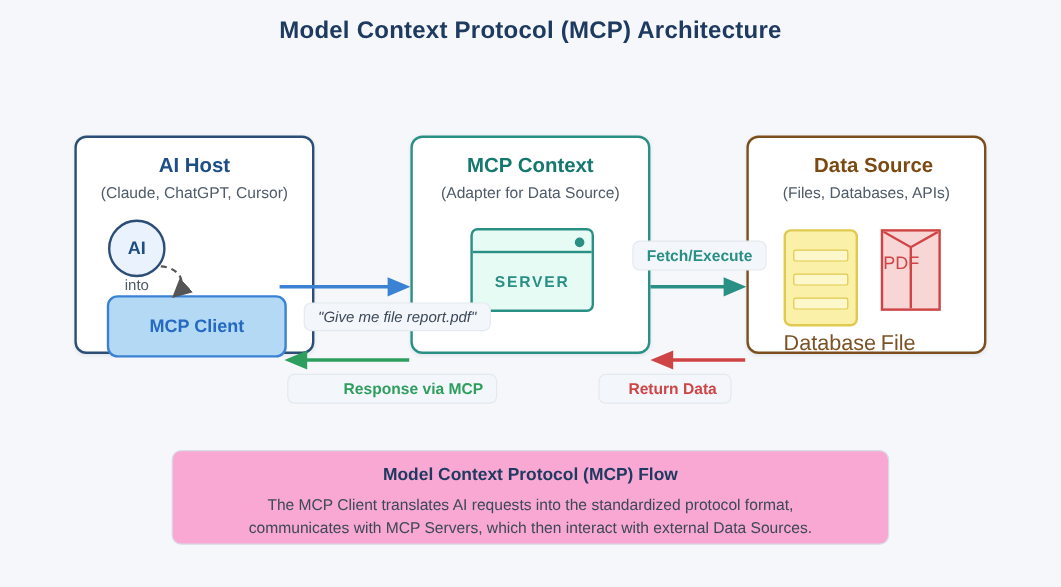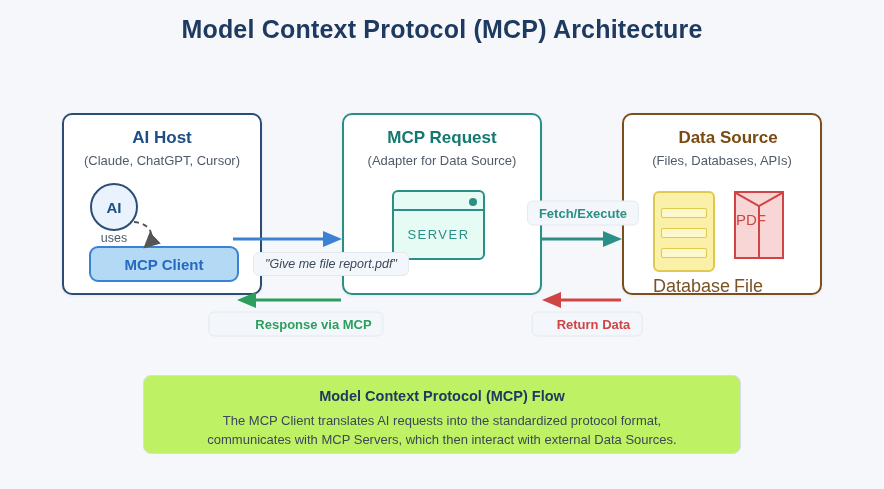--- a/index.html
+++ b/index.html
@@ -1,48 +1,48 @@
 <!DOCTYPE html>
 <html style="--bg: #f5f7fa; --ink: #1f3a60; --muted: #4f5b69; --navy: #2b4d76; --navy-title: #1d4e85; --blue: #3b82d4; --blue-fill: #b3d9f5; --blue-text: #2569c0; --blue-circle-fill: #eaf2fd; --teal: #2a8f85; --teal-title: #15786f; --teal-fill: #e6fbf4; --green: #2e9e5e; --red: #cf4545; --red-fill: #f8d6d6; --brown: #7d4e1d; --brown-title: #7a4a12; --brown-cap: #7a5226; --gold: #dfc94f; --gold-fill: #faf0a8; --gold-bar: #fdf8cc; --chip-bg: #f3f6fa; --chip-border: #e4e9f0; --gray-arrow: #555555; --footer-border: #d7dde6; --note-text: #3c4858;"><head>
 <meta charset="utf-8">
 <style>
   html,body{margin:0;padding:0;}
   body{font-family:"Liberation Sans",sans-serif;background:var(--bg,#f5f7fa);}
   .canvas{position:relative;width:884px;height:489px;background:var(--bg,#f5f7fa);overflow:hidden;}
 
   .page-title{position:absolute;top:15px;left:0;width:100%;text-align:center;
-    font-size:25px;font-weight:bold;color:var(--ink,#1f3a60);letter-spacing:.2px;}
+    font-size:20px;font-weight:bold;color:var(--ink,#1f3a60);letter-spacing:.2px;}
 
   
   .node{position:absolute;top:113px;width:200px;height:182px;background:#fff;
     border-radius:10px;box-sizing:border-box;box-shadow:0 1px 3px rgba(30,50,80,.08);}
   .node.ai-host{left:62px;border:2.5px solid var(--navy,#2b4d76);}
   .node.mcp-server{left:342px;border:2.5px solid var(--teal,#2a8f85);}
   .node.data-source{left:622px;border:2.5px solid var(--brown,#7d4e1d);}
   .node-title{margin-top:13px;text-align:center;font-size:17px;font-weight:bold;}
   .ai-host .node-title{color:var(--navy-title,#1d4e85);}
   .mcp-server .node-title{color:var(--teal-title,#15786f);}
   .data-source .node-title{color:var(--brown-title,#7a4a12);padding-left:12px;}
   .node-sub{margin-top:5px;text-align:center;font-size:13px;color:var(--muted,#4f5b69);}
 
   
   .ai-circle{position:absolute;left:26px;top:68px;width:48px;height:48px;border-radius:50%;
     background:var(--blue-circle-fill,#eaf2fd);border:2px solid var(--navy,#2b4d76);
     display:flex;align-items:center;justify-content:center;
     font-size:15px;font-weight:bold;color:var(--navy-title,#1d4e85);box-sizing:border-box;}
   .uses-label{position:absolute;left:30px;top:116px;width:40px;text-align:center;
     font-size:12.5px;color:var(--muted,#4f5b69);}
-  .mcp-client{position:absolute;left:25px;top:131px;width:150px;height:36px;box-sizing:border-box;
+  .mcp-client{position:absolute;left:25px;top:131px;width:150px;height:52px;box-sizing:border-box;
     background:var(--blue-fill,#b3d9f5);border:2.5px solid var(--blue,#3b82d4);border-radius:9px;
     display:flex;align-items:center;justify-content:center;
     font-size:15px;font-weight:bold;color:var(--blue-text,#2569c0);}
 
   
-  .server-icon{position:absolute;left:48px;top:75px;width:93px;height:70px;box-sizing:border-box;
-    background:var(--teal-fill,#e6fbf4);border:2px solid var(--teal,#2a8f85);border-radius:6px;}
+  .server-icon{position:absolute;left:48px;top:75px;width:103px;height:70px;box-sizing:border-box;
+    background:var(--teal-fill,#e6fbf4);border:2px solid var(--teal,#2a8f85);border-radius:6px;font-weight:bold;}
   .server-topbar{position:absolute;left:0;top:0;width:100%;height:19px;box-sizing:border-box;
     border-bottom:2px solid var(--teal,#2a8f85);}
   .server-dot{position:absolute;right:6px;top:6px;width:8px;height:8px;border-radius:50%;
     background:var(--teal,#2a8f85);}
   .server-label{position:absolute;left:0;top:19px;width:100%;height:47px;display:flex;
     align-items:center;justify-content:center;font-size:13px;letter-spacing:1.5px;
     color:var(--teal,#2a8f85);}
 
   
   .db-icon{position:absolute;left:29px;top:76px;width:62px;height:81px;box-sizing:border-box;
@@ -69,51 +69,51 @@
   .a-main{stroke-width:3;}
   .a-uses{stroke:var(--gray-arrow,#555);stroke-width:1.8;fill:none;stroke-dasharray:5 4;}
 
   
   .chip{position:absolute;transform:translate(-50%,-50%);z-index:3;white-space:nowrap;
     background:var(--chip-bg,#f3f6fa);border:1px solid var(--chip-border,#e4e9f0);
     border-radius:6px;padding:4px 11px;font-size:13px;font-weight:bold;}
   .chip.request{left:312px;top:213px;color:var(--blue,#2878d0);}
   .chip.note{left:331px;top:264px;color:var(--note-text,#3c4858);
     font-weight:normal;font-style:italic;font-size:12.5px;}
-  .chip.response{left:296px;top:324px;color:var(--green,#2e9e5e);padding-left:46px;}
+  .chip.response{left:327px;top:324px;color:var(--green,#2e9e5e);padding-left:46px;}
   .chip.fetch{left:583px;top:213px;color:var(--teal,#279287);}
-  .chip.return{left:587px;top:324px;color:var(--red,#cf3b3b);padding-left:24px;}
+  .chip.return{left:554px;top:324px;color:var(--red,#cf3b3b);padding-left:24px;}
 
   
   .footer-box{position:absolute;left:143px;top:375px;width:598px;height:79px;box-sizing:border-box;
-    background:#bef264;border:1px solid var(--footer-border,#d7dde6);border-radius:8px;}
+    background:#f9a8d4;border:1px solid var(--footer-border,#d7dde6);border-radius:8px;}
   .footer-title{margin-top:12px;text-align:center;font-size:14.5px;font-weight:bold;
     color:var(--ink,#1f3a60);}
   .footer-line{text-align:center;font-size:13px;color:var(--note-text,#3d4a5c);line-height:19px;}
   .footer-line.first{margin-top:7px;}
 </style>
 </head>
 <body>
 
 <div class="canvas">
 
   <div class="page-title">Model Context Protocol (MCP) Architecture</div>
 
   <div class="node ai-host">
     <div class="node-title">AI Host</div>
     <div class="node-sub">(Claude, ChatGPT, Cursor)</div>
     <div class="ai-circle">
       <span>AI</span>
     </div>
-    <div class="uses-label">uses</div>
+    <div class="uses-label">into</div>
     <div class="mcp-client">MCP Client</div>
   </div>
 
   <div class="node mcp-server">
-    <div class="node-title">MCP Request</div>
+    <div class="node-title">MCP Context</div>
     <div class="node-sub">(Adapter for Data Source)</div>
     <div class="server-icon">
       <div class="server-topbar"></div>
       <div class="server-dot"></div>
       <div class="server-label">SERVER</div>
     </div>
   </div>
 
   <div class="node data-source">
     <div class="node-title">Data Source</div>

